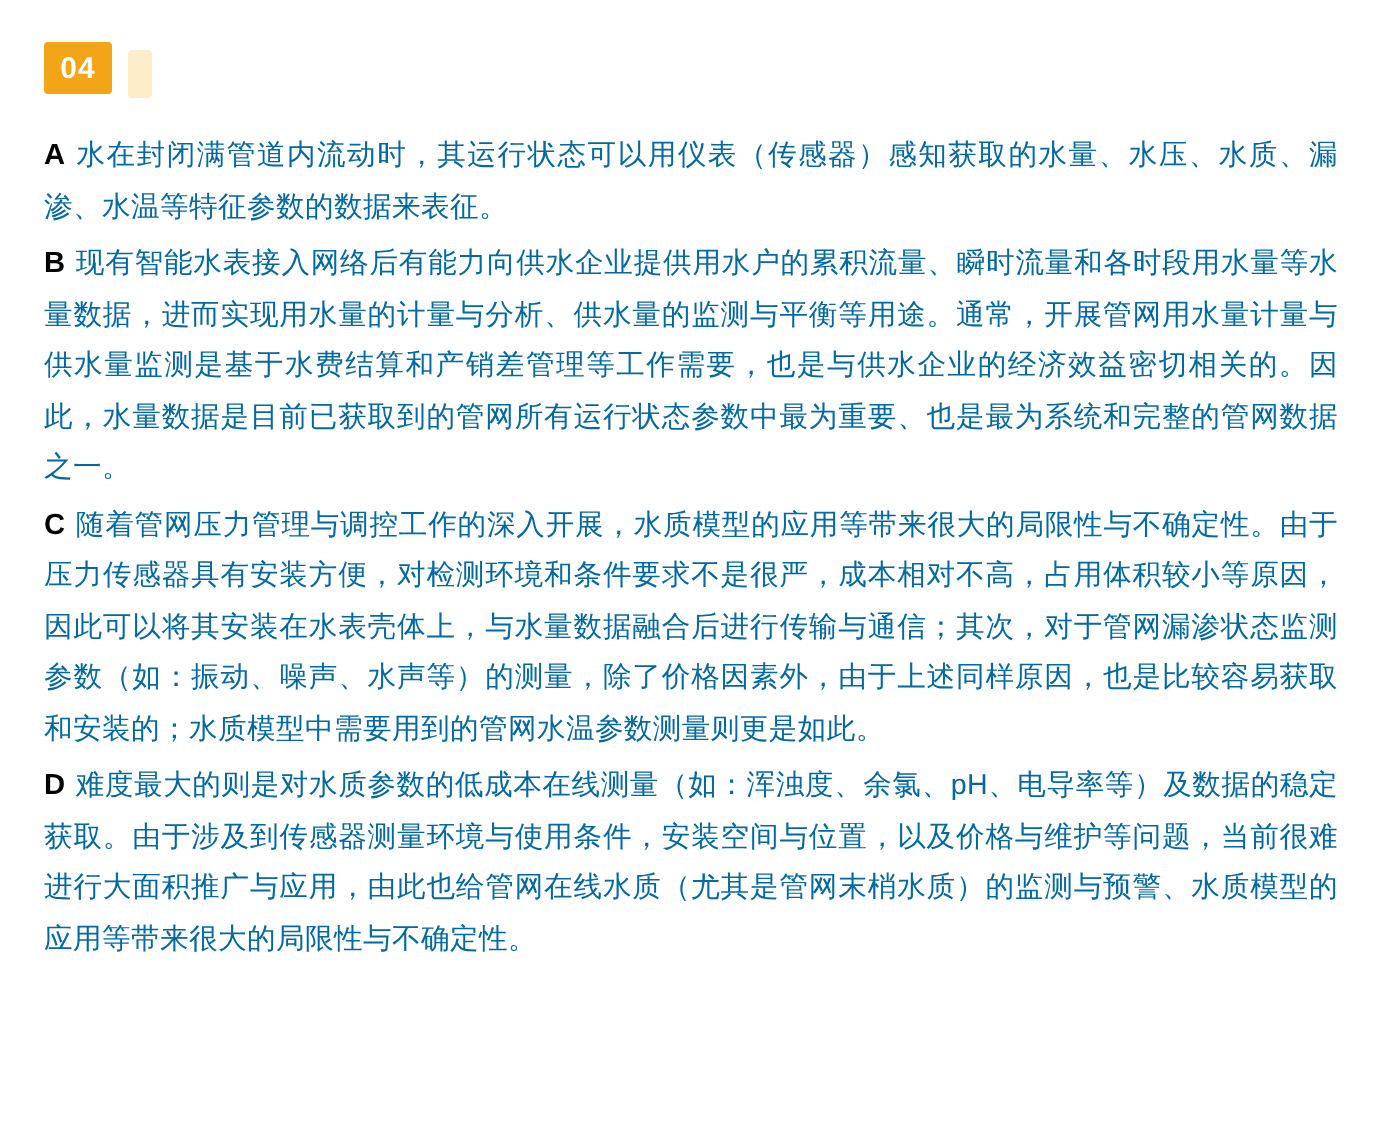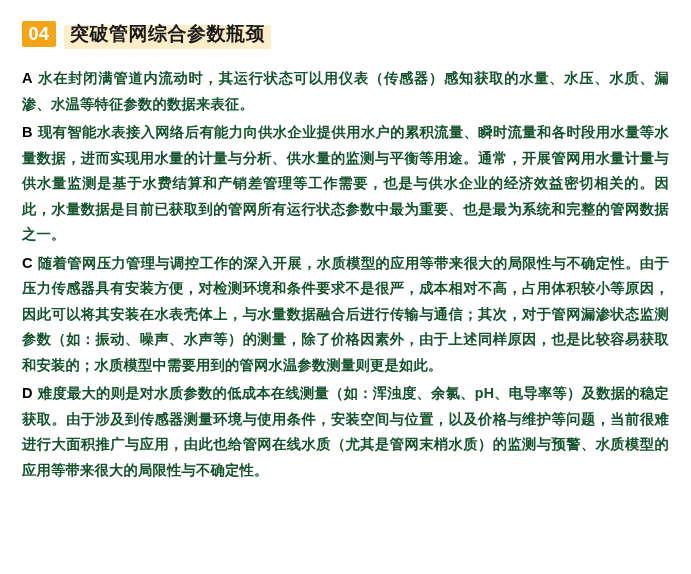--- a/index.html
+++ b/index.html
@@ -25,21 +25,21 @@
     display: flex;
     align-items: center;
     height: 36px;
     margin-bottom: 14px;
   }
   .badge {
     width: 34px;
     height: 26px;
     background: #f2a516;
     color: #ffffff;
-    font-size: 18px;
+    font-size: 15px;
     font-weight: bold;
     display: flex;
     align-items: center;
     justify-content: center;
     border-radius: 2px;
     letter-spacing: 0.5px;
     flex: 0 0 auto;
   }
   .title-wrap {
     margin-left: 14px;
@@ -77,34 +77,32 @@
     margin: 0 0 3px 0;
     letter-spacing: 0.2px;
   }
   .para .marker {
     font-weight: bold;
     color: #000000;
     margin-right: 5px;
     font-size: 14.6px;
   }
   .para .txt {
-    color: #14532d;
-    font-weight: bold;
+    color: #0369a1;
   }
 </style>
 </head>
 <body>
 
 <div class="page">
 
   <div class="header">
     <div class="badge">04</div>
     <div class="title-wrap">
       <div class="title-bg"></div>
-      <div class="title-text">突破管网综合参数瓶颈</div>
     </div>
   </div>
 
   <div class="body">
 
     <p class="para">
       <span class="marker">A</span><span class="txt">水在封闭满管道内流动时，其运行状态可以用仪表（传感器）感知获取的水量、水压、水质、漏渗、水温等特征参数的数据来表征。</span>
     </p>
 
     <p class="para">

